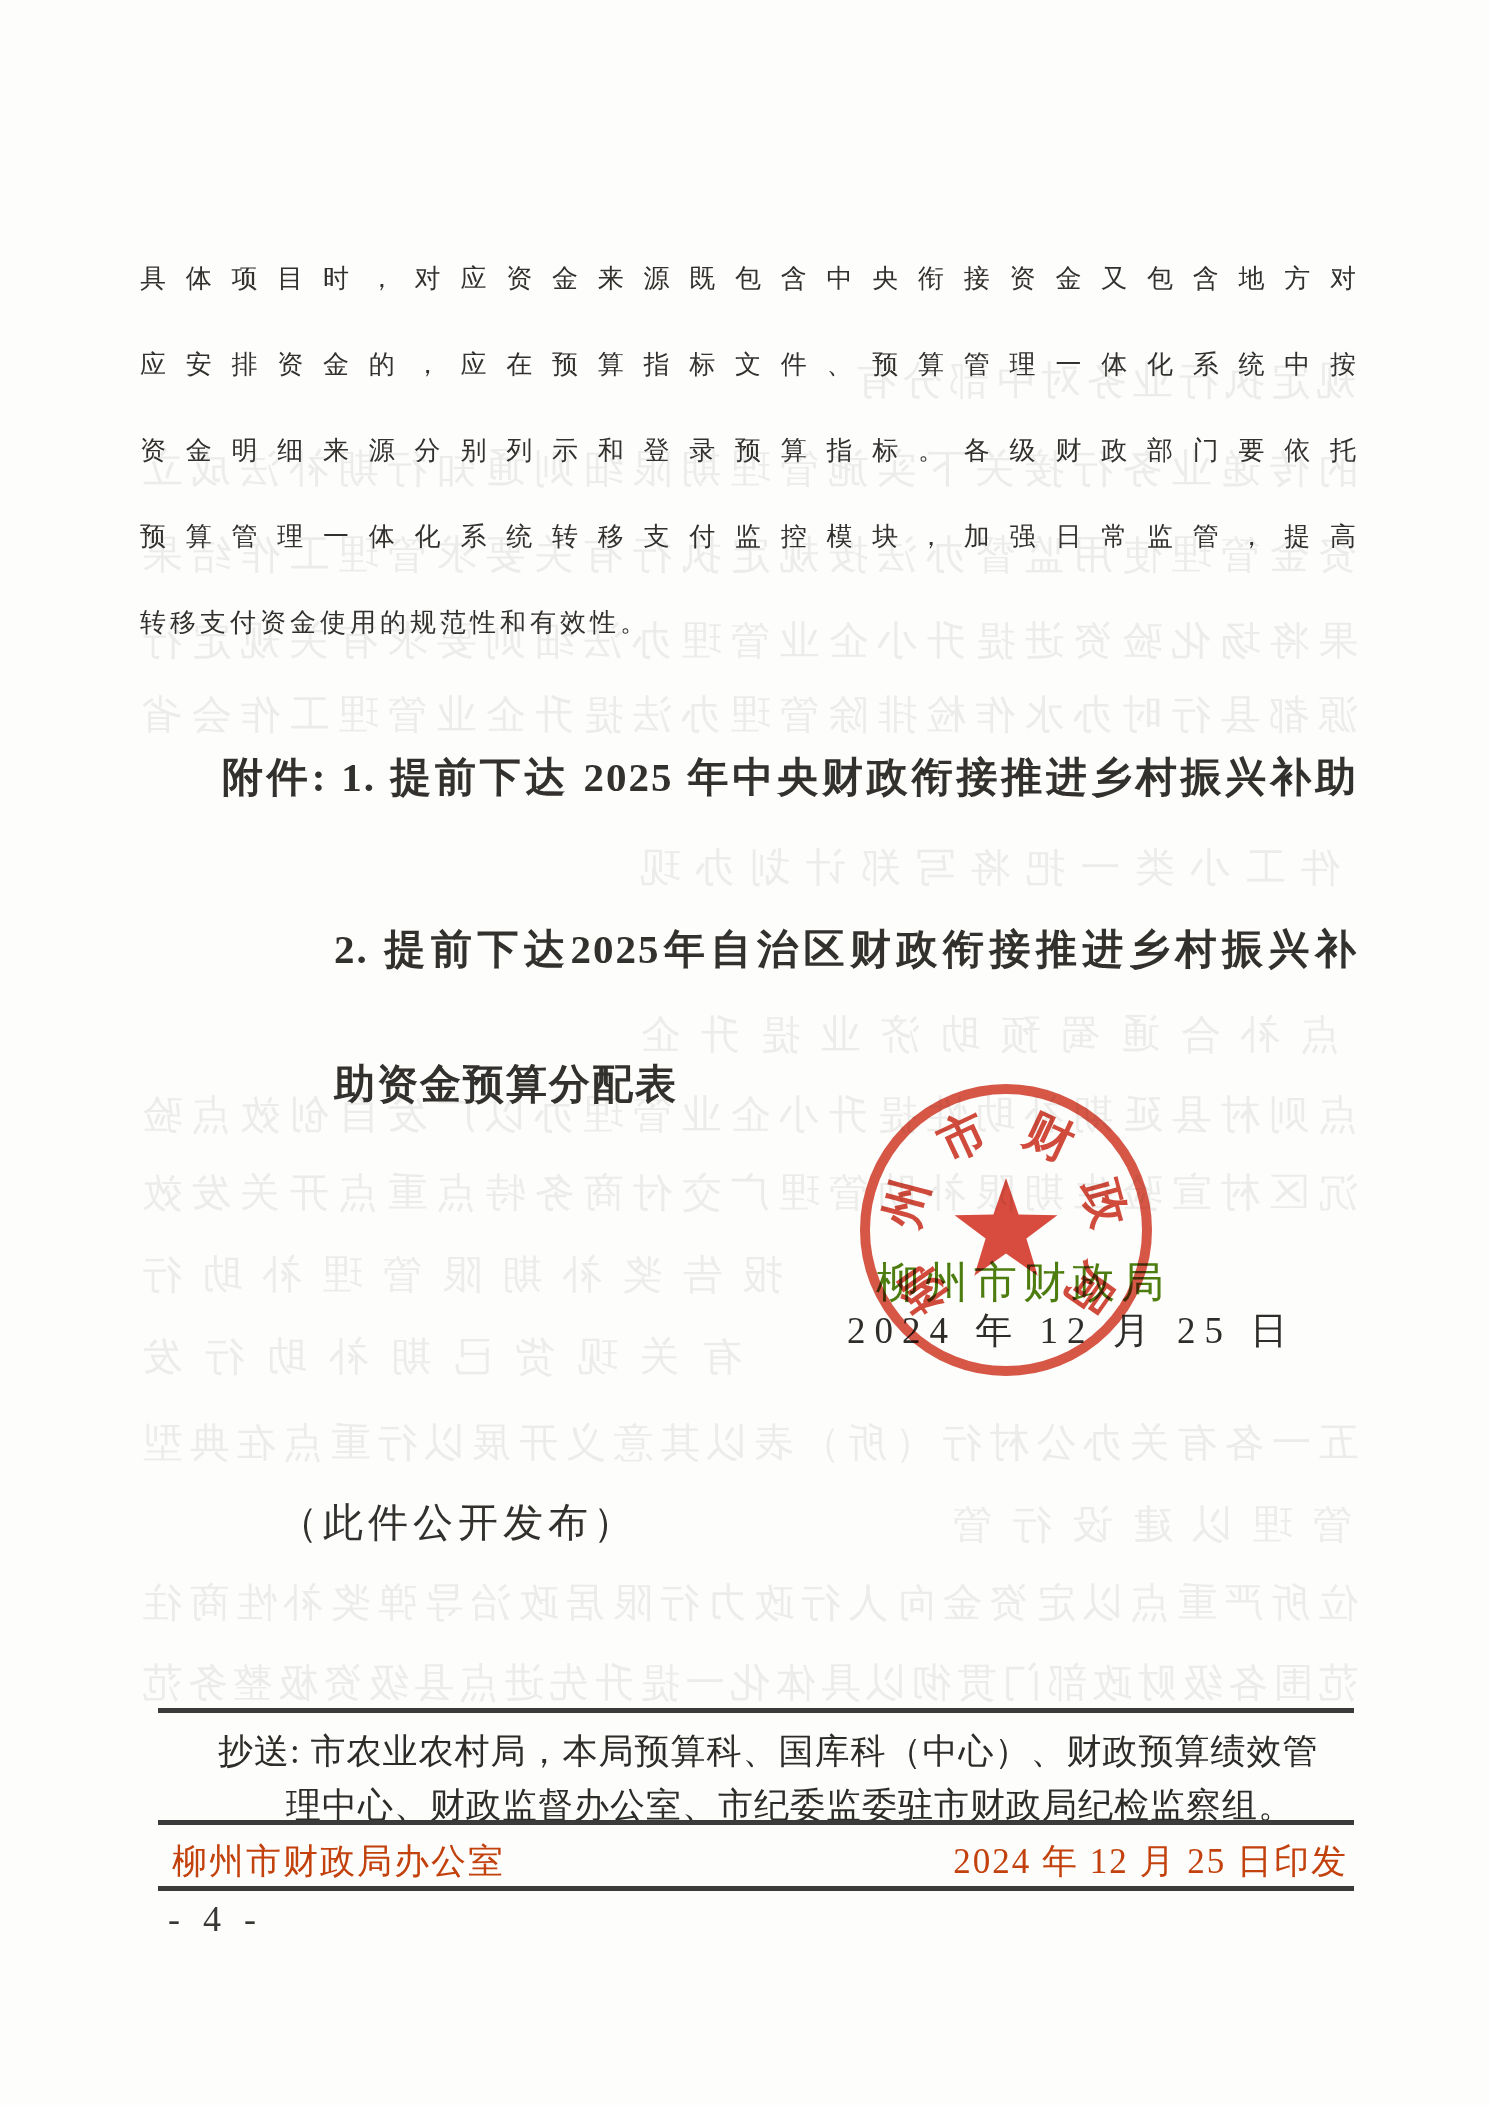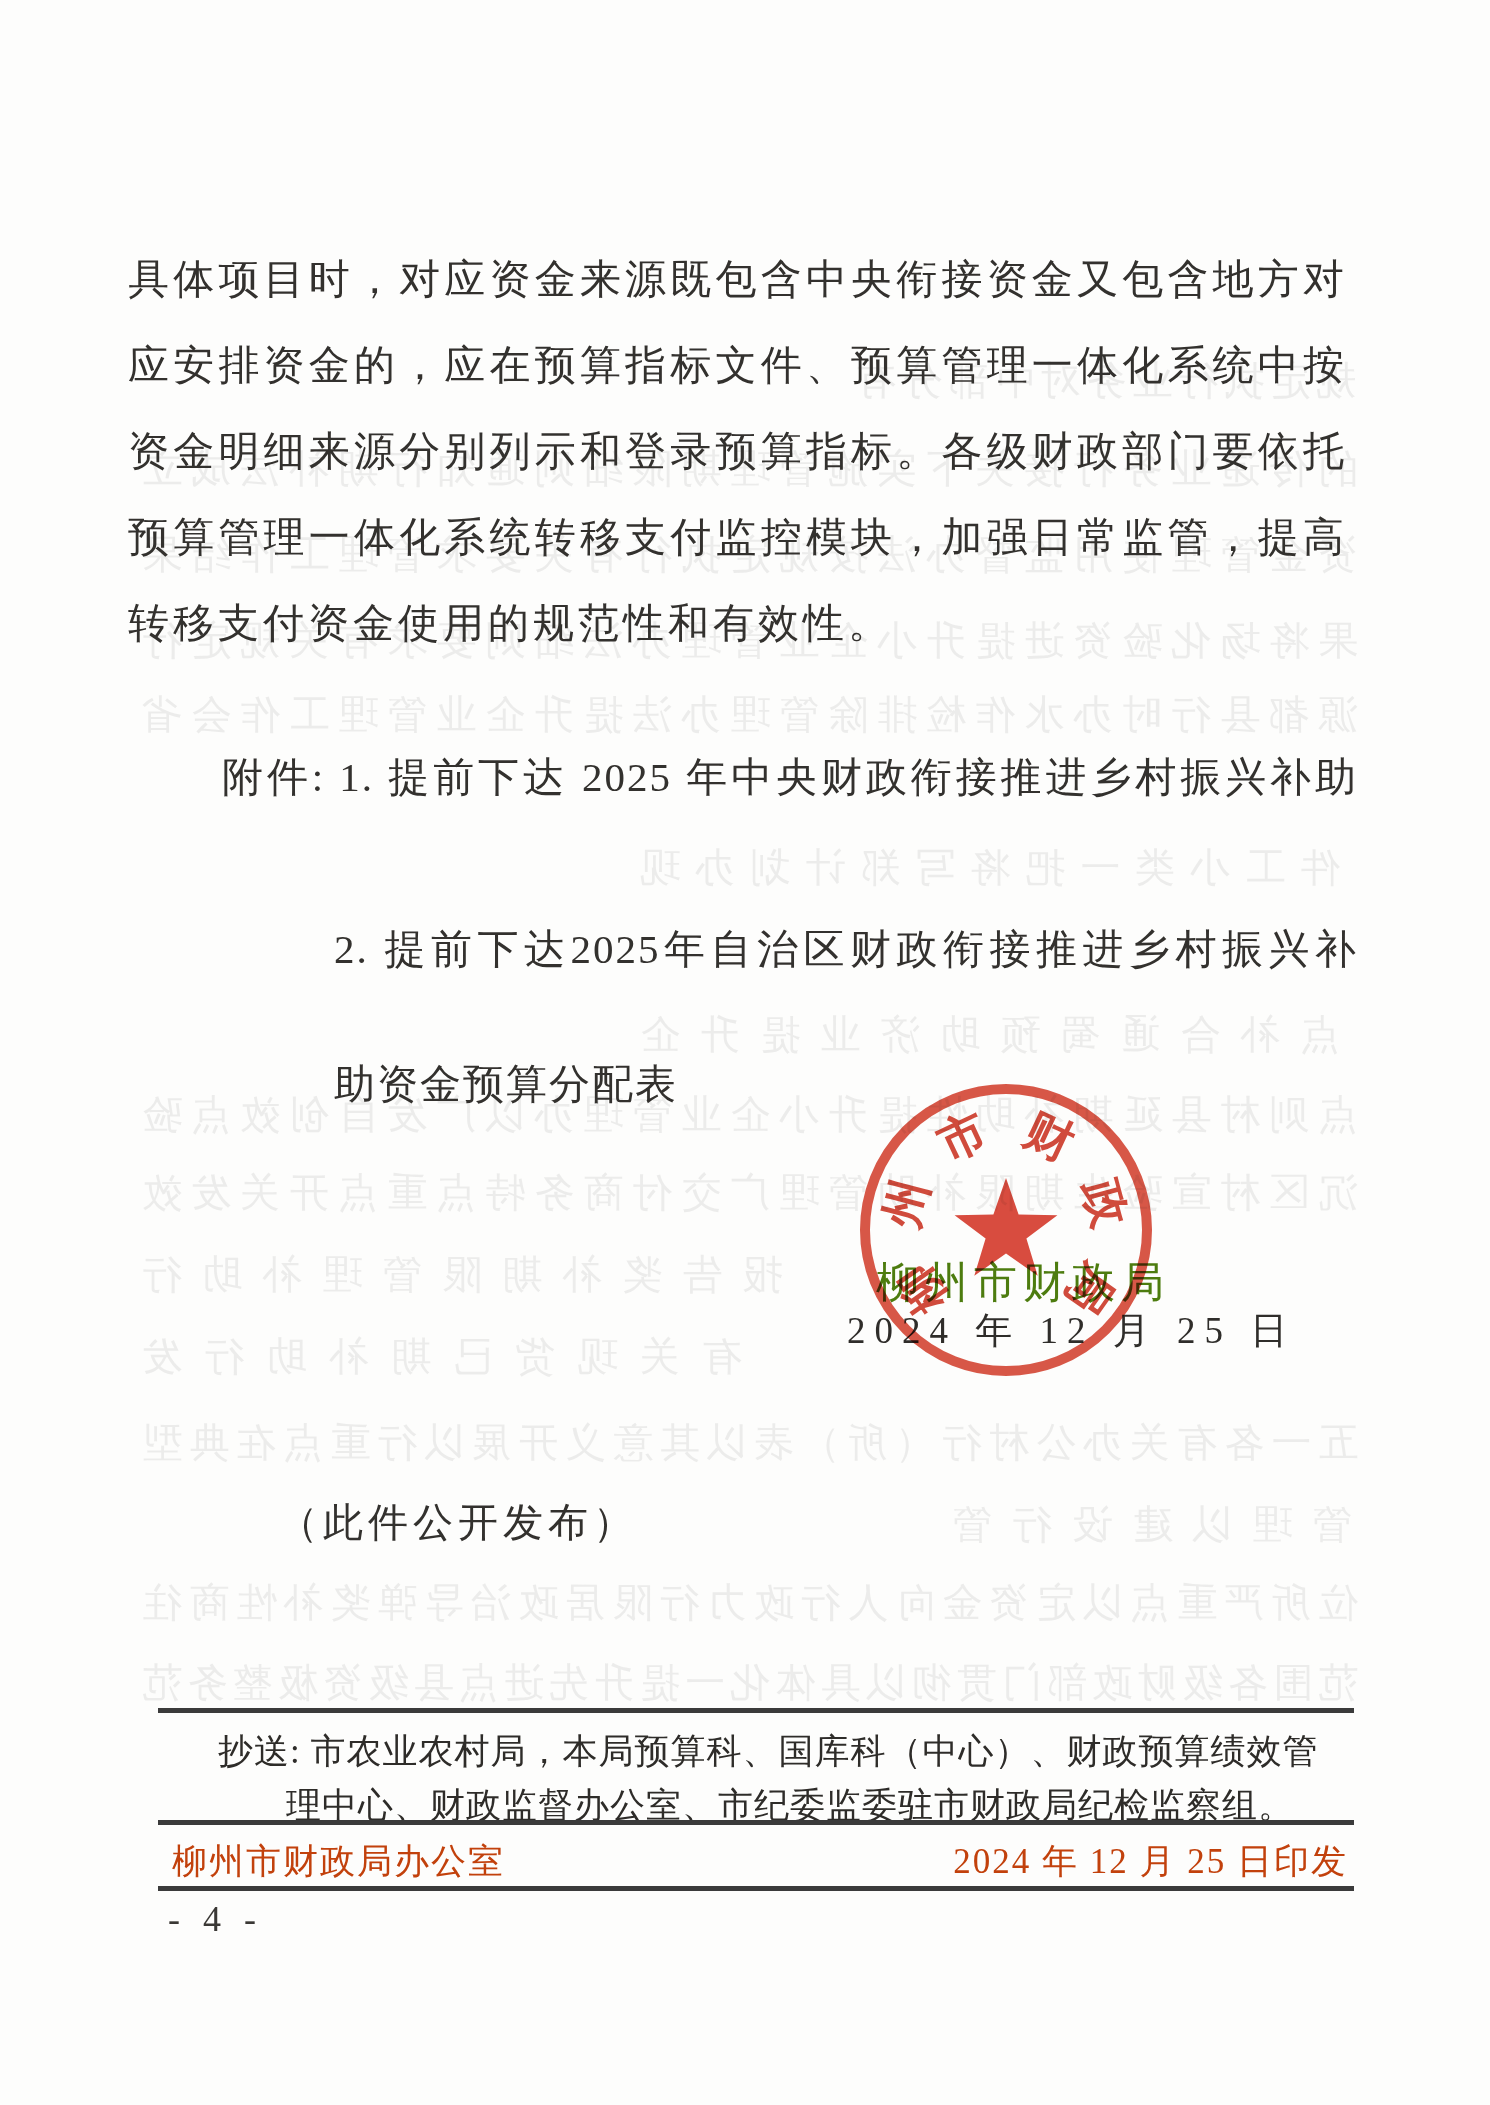--- a/index.html
+++ b/index.html
@@ -7,29 +7,29 @@
     position:relative;
     width:1490px;height:2105px;
     margin:0 auto;
     background:#fdfdfc;
     overflow:hidden;
     font-family:"Liberation Serif","DejaVu Serif",serif;
     color:#33312e;
   }
   .abs{position:absolute;}
   .bodyline{
-    left:128px;width:1218px;
-    font-size:41px;line-height:48px;
+    left:140px;width:1218px;
+    font-size:26px;line-height:48px;
     letter-spacing:2px;
     text-align:justify;text-align-last:justify;
     white-space:nowrap;
   }
   .bodyline.short{text-align:left;text-align-last:left;letter-spacing:4px;}
   .att{
-    font-size:41px;line-height:48px;letter-spacing:2px;white-space:nowrap;
+    font-size:41px;line-height:48px;letter-spacing:2px;white-space:nowrap;font-weight:bold;
   }
   .att.just{text-align:justify;text-align-last:justify;white-space:normal;}
   .signature{
     font-size:43px;letter-spacing:6px;white-space:nowrap;color:#4d7c0f;
   }
   .sigdate{
     font-size:37px;letter-spacing:9px;white-space:nowrap;color:#2f2d2a;margin-left:41px;
   }
   .pubnote{
     font-size:40px;letter-spacing:5px;white-space:nowrap;

